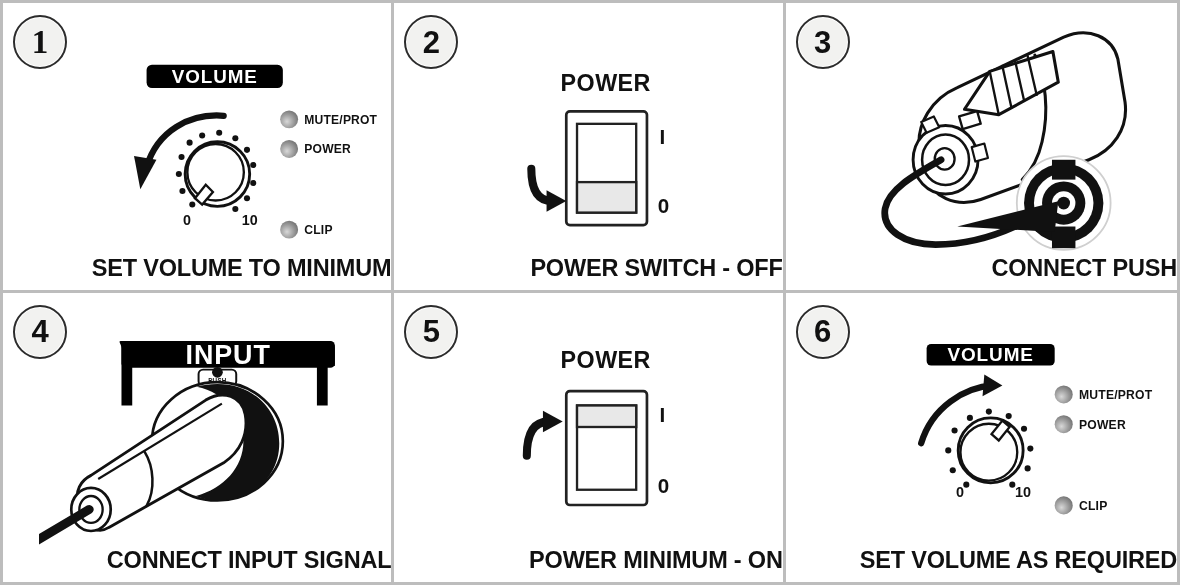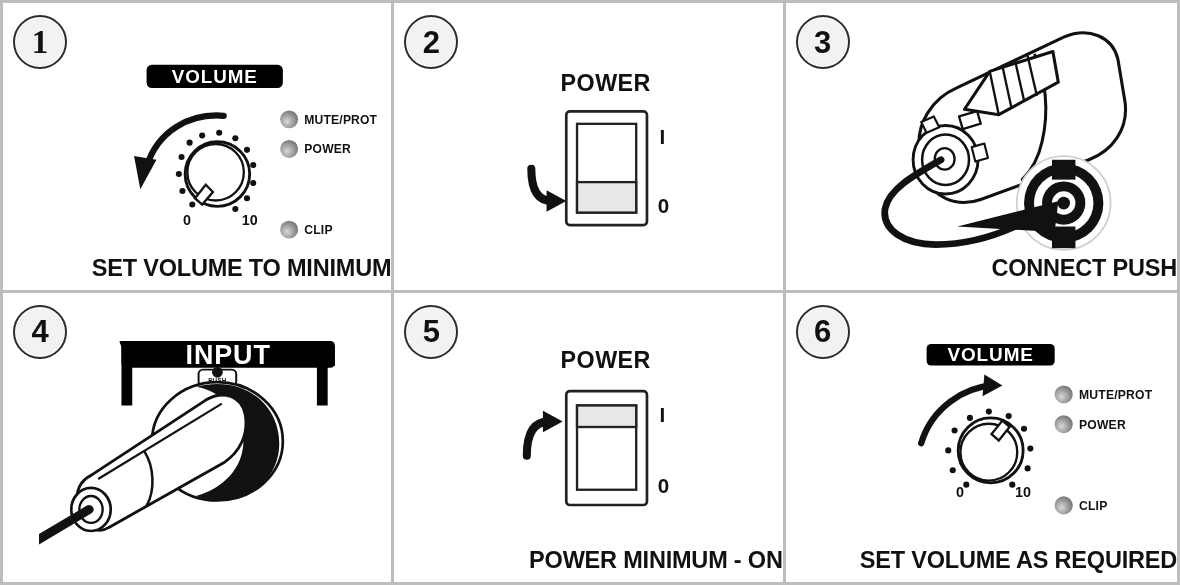--- a/index.html
+++ b/index.html
@@ -181,20 +181,21 @@
 
         <text class="sw-mark" x="256" y="142">I</text>
         <text class="sw-mark" x="254" y="220">0</text>
 
         <g>
           <path d="M113 170 C 113 196, 122 206, 136 206" fill="none" stroke="#111111" stroke-width="9" stroke-linecap="round"></path>
           <path d="M130 194 L 152 206 L 130 218 Z" fill="#111111"></path>
         </g>
       </svg>
     </div>
+    <div class="caption">POWER SWITCH - OFF</div>
   </div>
 
   <div class="panel col3">
     <div class="step-badge">3</div>
     <div class="art">
       <svg viewBox="0 0 394 290" preserveAspectRatio="xMidYMid meet">
         <g class="ln" stroke-width="3.4">
 
           <path d="M108 150 C 104 120, 122 92, 150 80 L 268 24 C 296 12, 322 24, 328 48 L 336 96 C 340 126, 322 150, 296 160 L 176 204 C 148 214, 122 200, 114 178 Z" fill="#ffffff"></path>
 
@@ -258,20 +259,21 @@
           <path d="M44 218 C 40 206, 46 194, 58 188 L 186 104 C 206 92, 226 100, 230 120 C 234 142, 224 162, 206 174 L 78 246 C 62 256, 48 240, 44 218 Z" fill="#ffffff"></path>
           <path d="M118 162 C 128 178, 130 204, 120 222" fill="none" stroke-width="2.8"></path>
           <ellipse cx="58" cy="226" rx="22" ry="24" fill="#ffffff" stroke-width="3"></ellipse>
           <ellipse cx="58" cy="226" rx="13" ry="15" fill="#ffffff" stroke-width="2.6"></ellipse>
         </g>
 
         <path d="M56 226 L -8 264" fill="none" stroke="#111111" stroke-width="10" stroke-linecap="round"></path>
         <path d="M204 108 L 66 192" fill="none" stroke="#111111" stroke-width="2.4"></path>
       </svg>
     </div>
+    <div class="caption">CONNECT INPUT SIGNAL</div>
   </div>
 
   <div class="panel row2">
     <div class="step-badge">5</div>
     <div class="art">
       <svg viewBox="0 0 393 292" preserveAspectRatio="xMidYMid meet">
         <text class="sw-title" x="196" y="68" text-anchor="middle">POWER</text>
         <g>
           <rect x="152" y="94" width="90" height="127" rx="4" fill="#ffffff" stroke="#222222" stroke-width="3"></rect>
           <rect x="164" y="110" width="66" height="94" fill="#ffffff" stroke="#222222" stroke-width="2.6"></rect>

